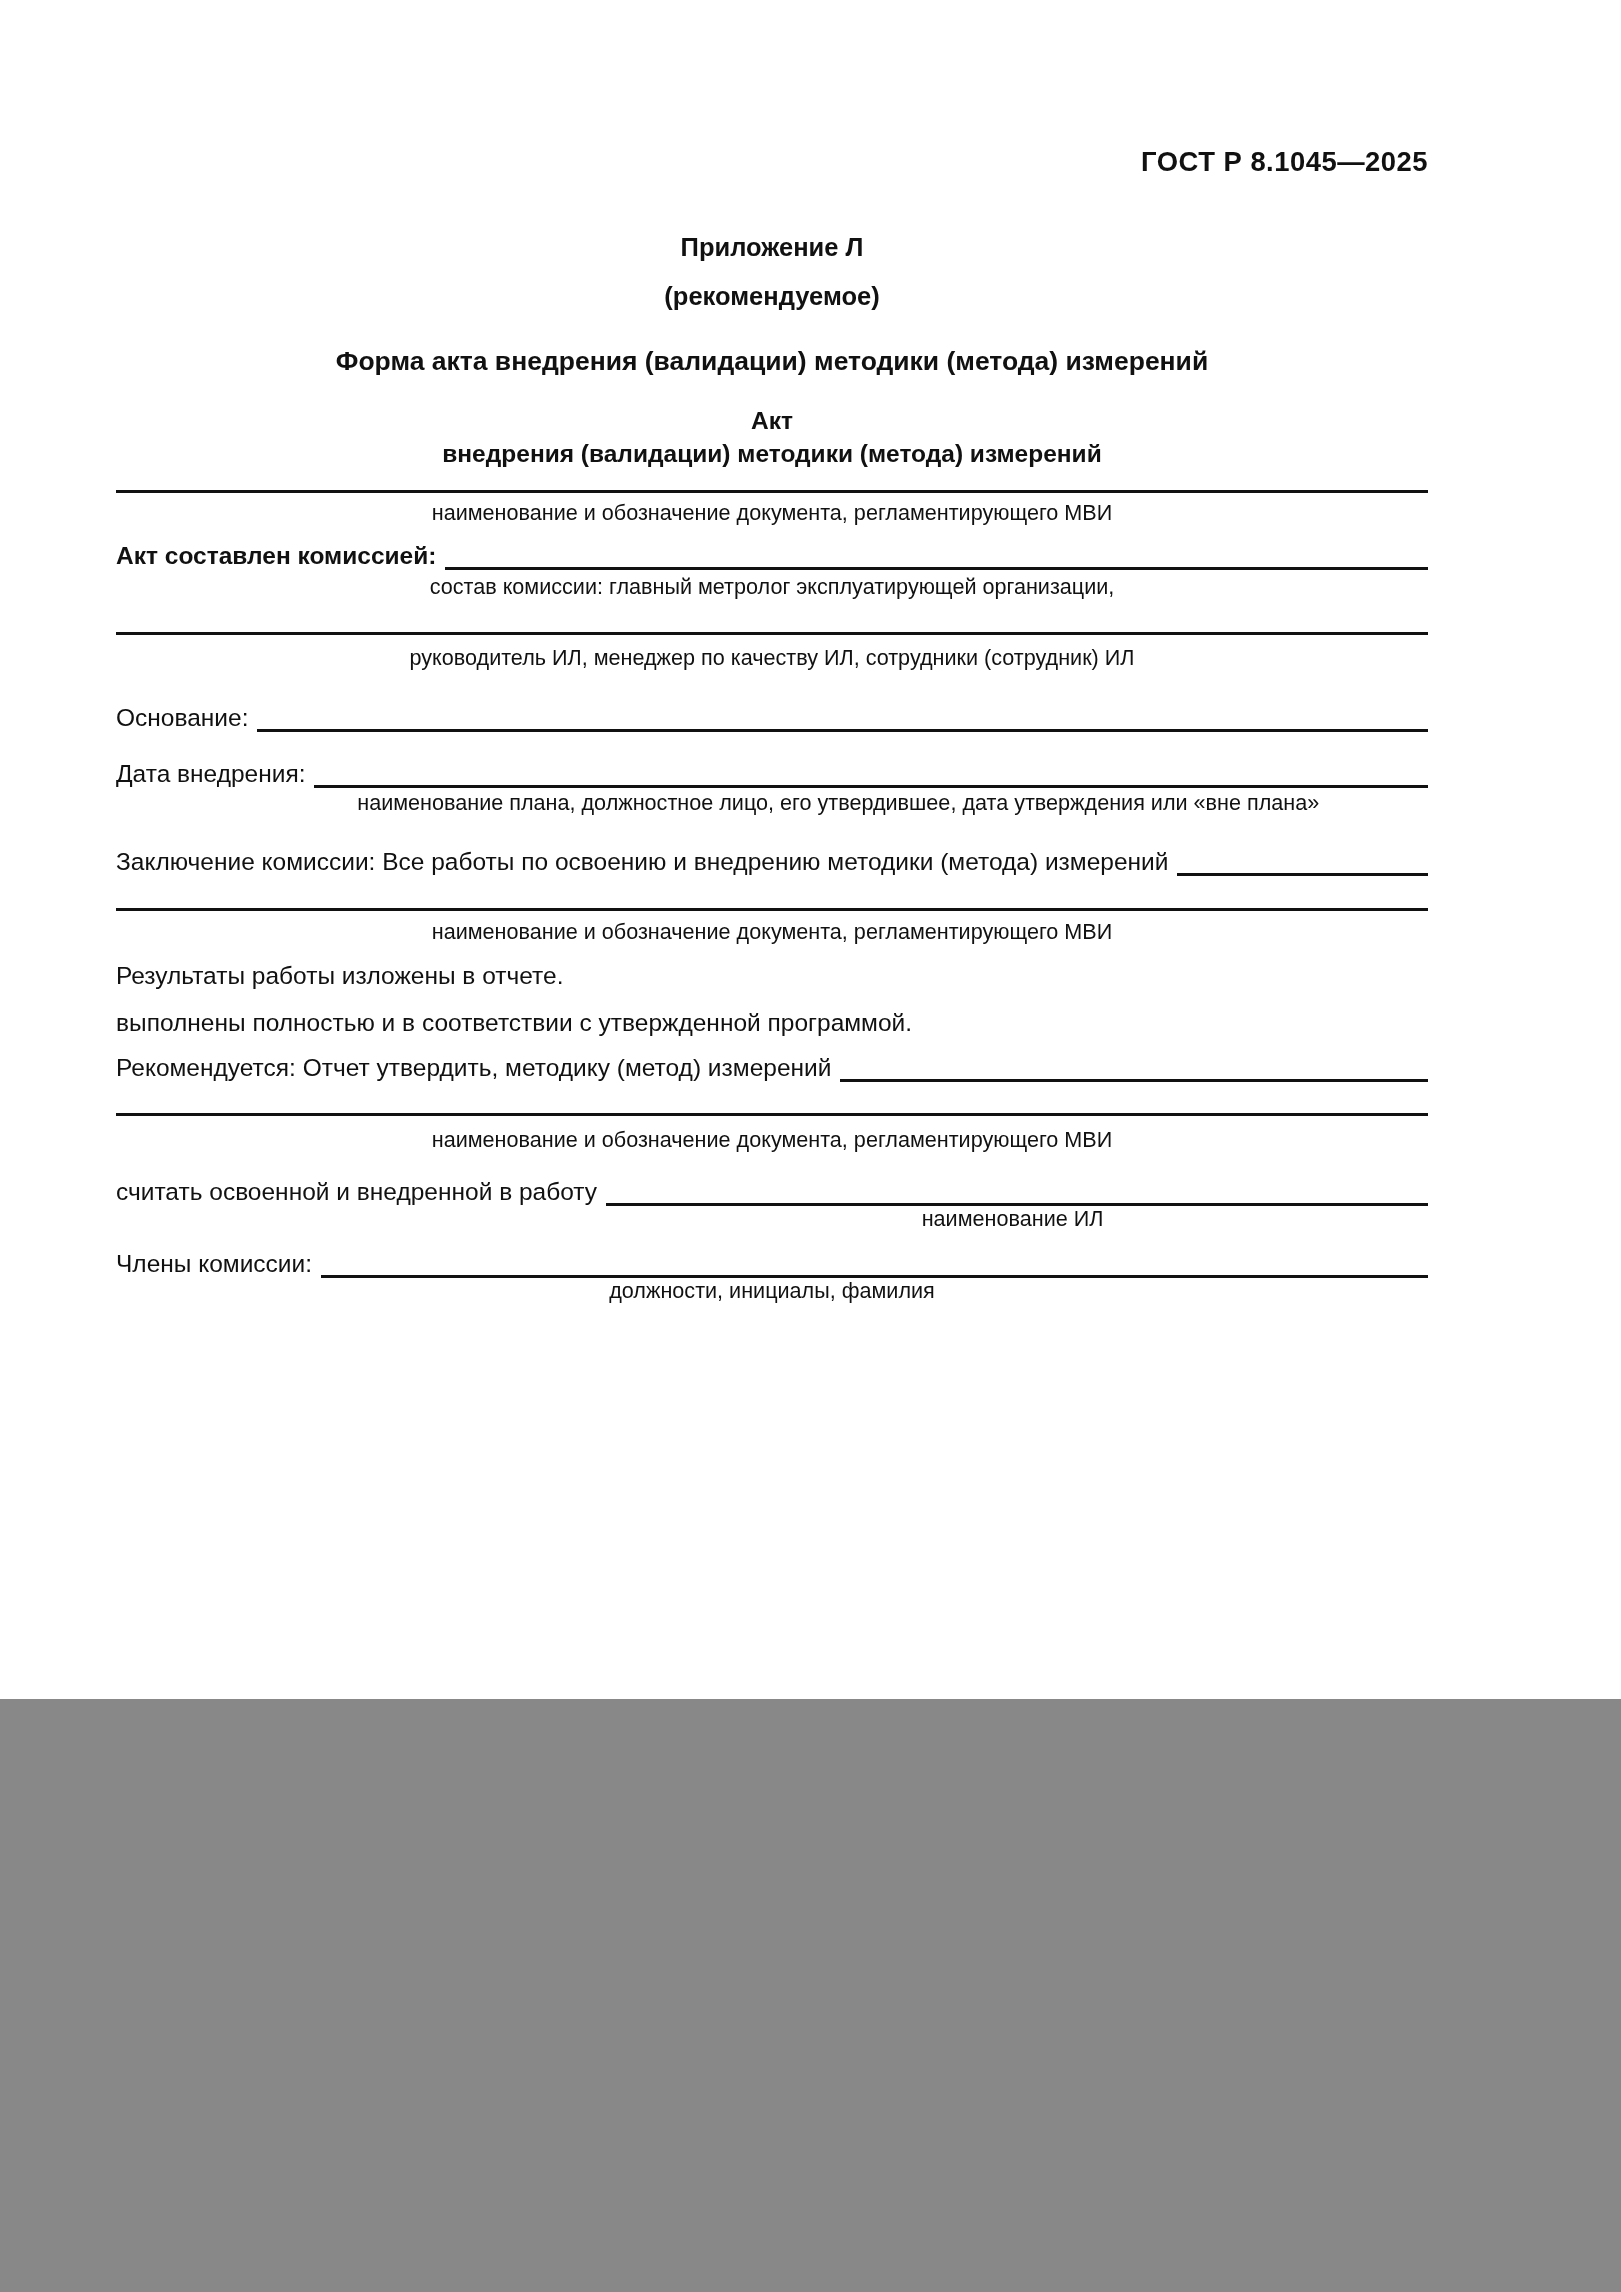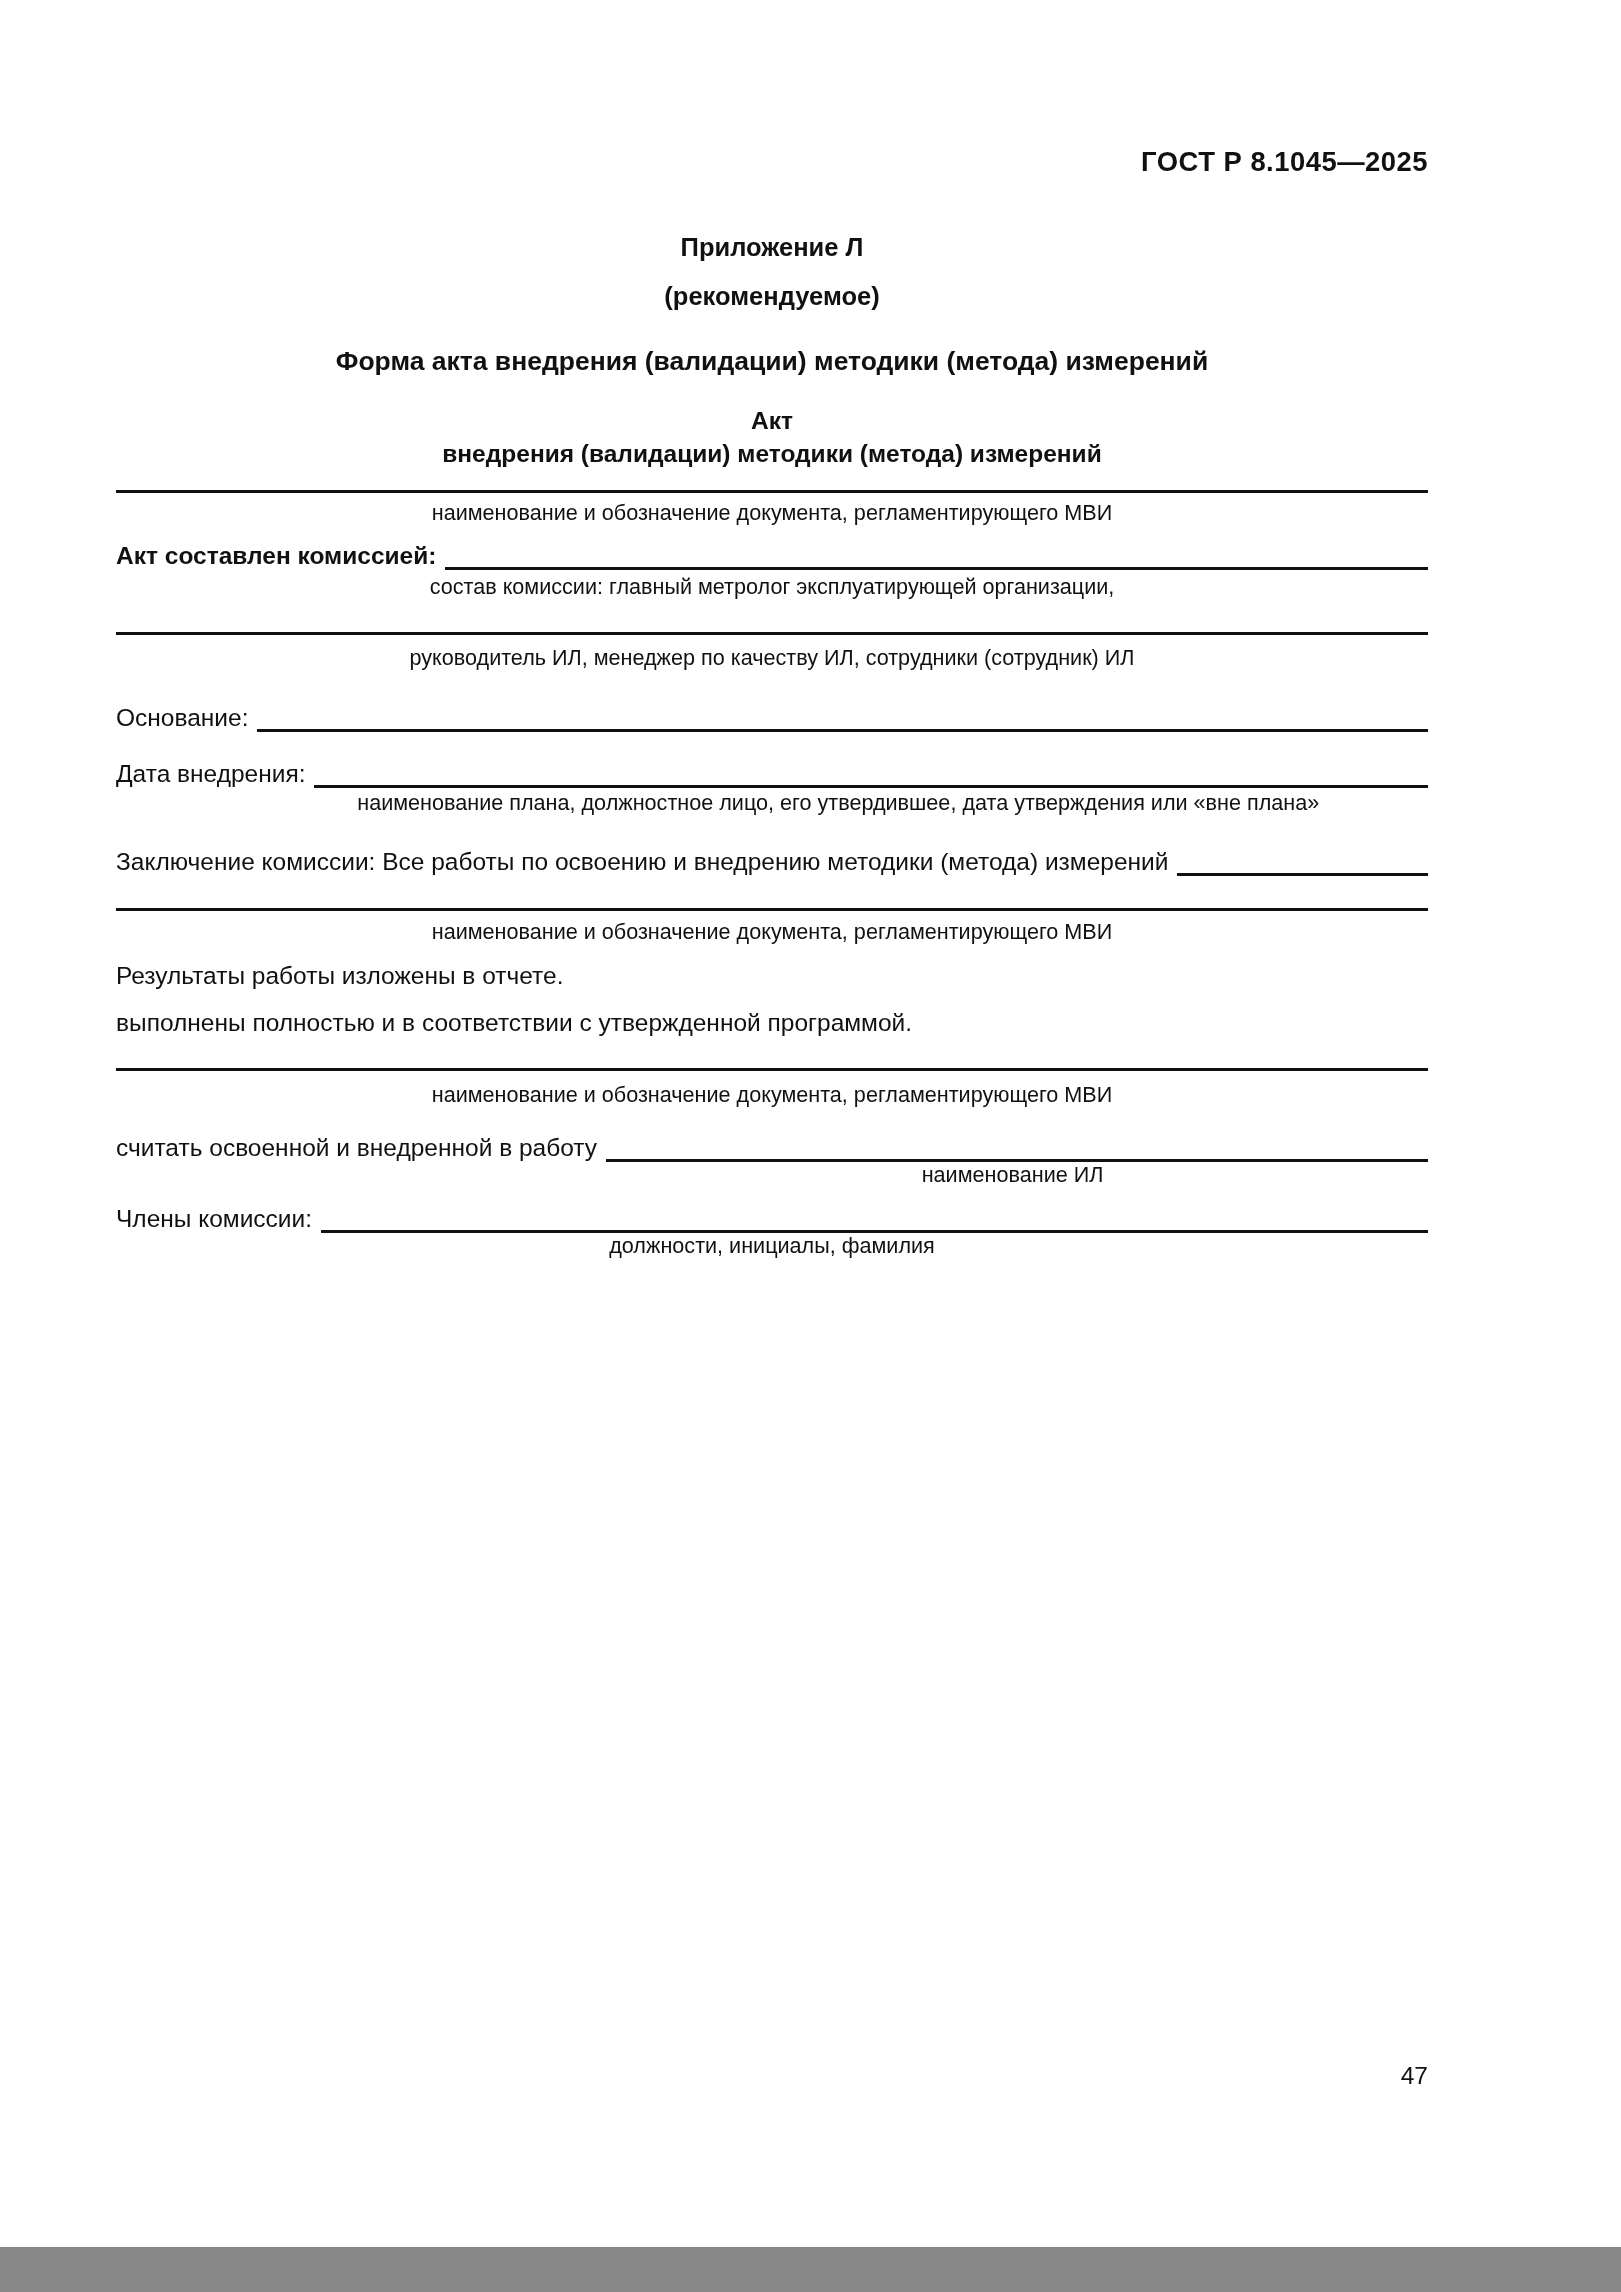--- a/index.html
+++ b/index.html
@@ -3,21 +3,21 @@
 <meta charset="utf-8">
 <style>
   html, body {
     margin: 0;
     padding: 0;
     background: #888;
   }
   .page {
     position: relative;
     width: 1621px;
-    height: 2247px;
+    height: 1699px;
     margin: 0 auto;
     background: #ffffff;
     font-family: "Liberation Sans", sans-serif;
     color: #111111;
     overflow: hidden;
   }
   .content {
     position: absolute;
     left: 116px;
     right: 193px;
@@ -185,20 +185,24 @@
       <span class="lbl">Заключение комиссии: Все работы по освоению и внедрению методики (метода) измерений</span>
       <span class="blank"></span>
     </div>
 
     <div class="rule mt-rule3"></div>
     <div class="cap mt-cap5">наименование и обозначение документа, регламентирующего МВИ</div>
 
     <div class="para mt-para2">Результаты работы изложены в отчете.</div>
     <div class="para mt-para1">выполнены полностью и в соответствии с утвержденной программой.</div>
 
+    <div class="frow mt-row-recommend">
+      <span class="lbl">Рекомендуется: Отчет утвердить, методику (метод) измерений</span>
+      <span class="blank"></span>
+    </div>
 
     <div class="rule mt-rule4"></div>
     <div class="cap mt-cap6">наименование и обозначение документа, регламентирующего МВИ</div>
 
     <div class="frow mt-row-adopt">
       <span class="lbl">считать освоенной и внедренной в работу</span>
       <span class="blank"></span>
     </div>
     <div class="cap-seg mt-cap7">
       <span class="ghost" aria-hidden="true">считать освоенной и внедренной в работу</span>

